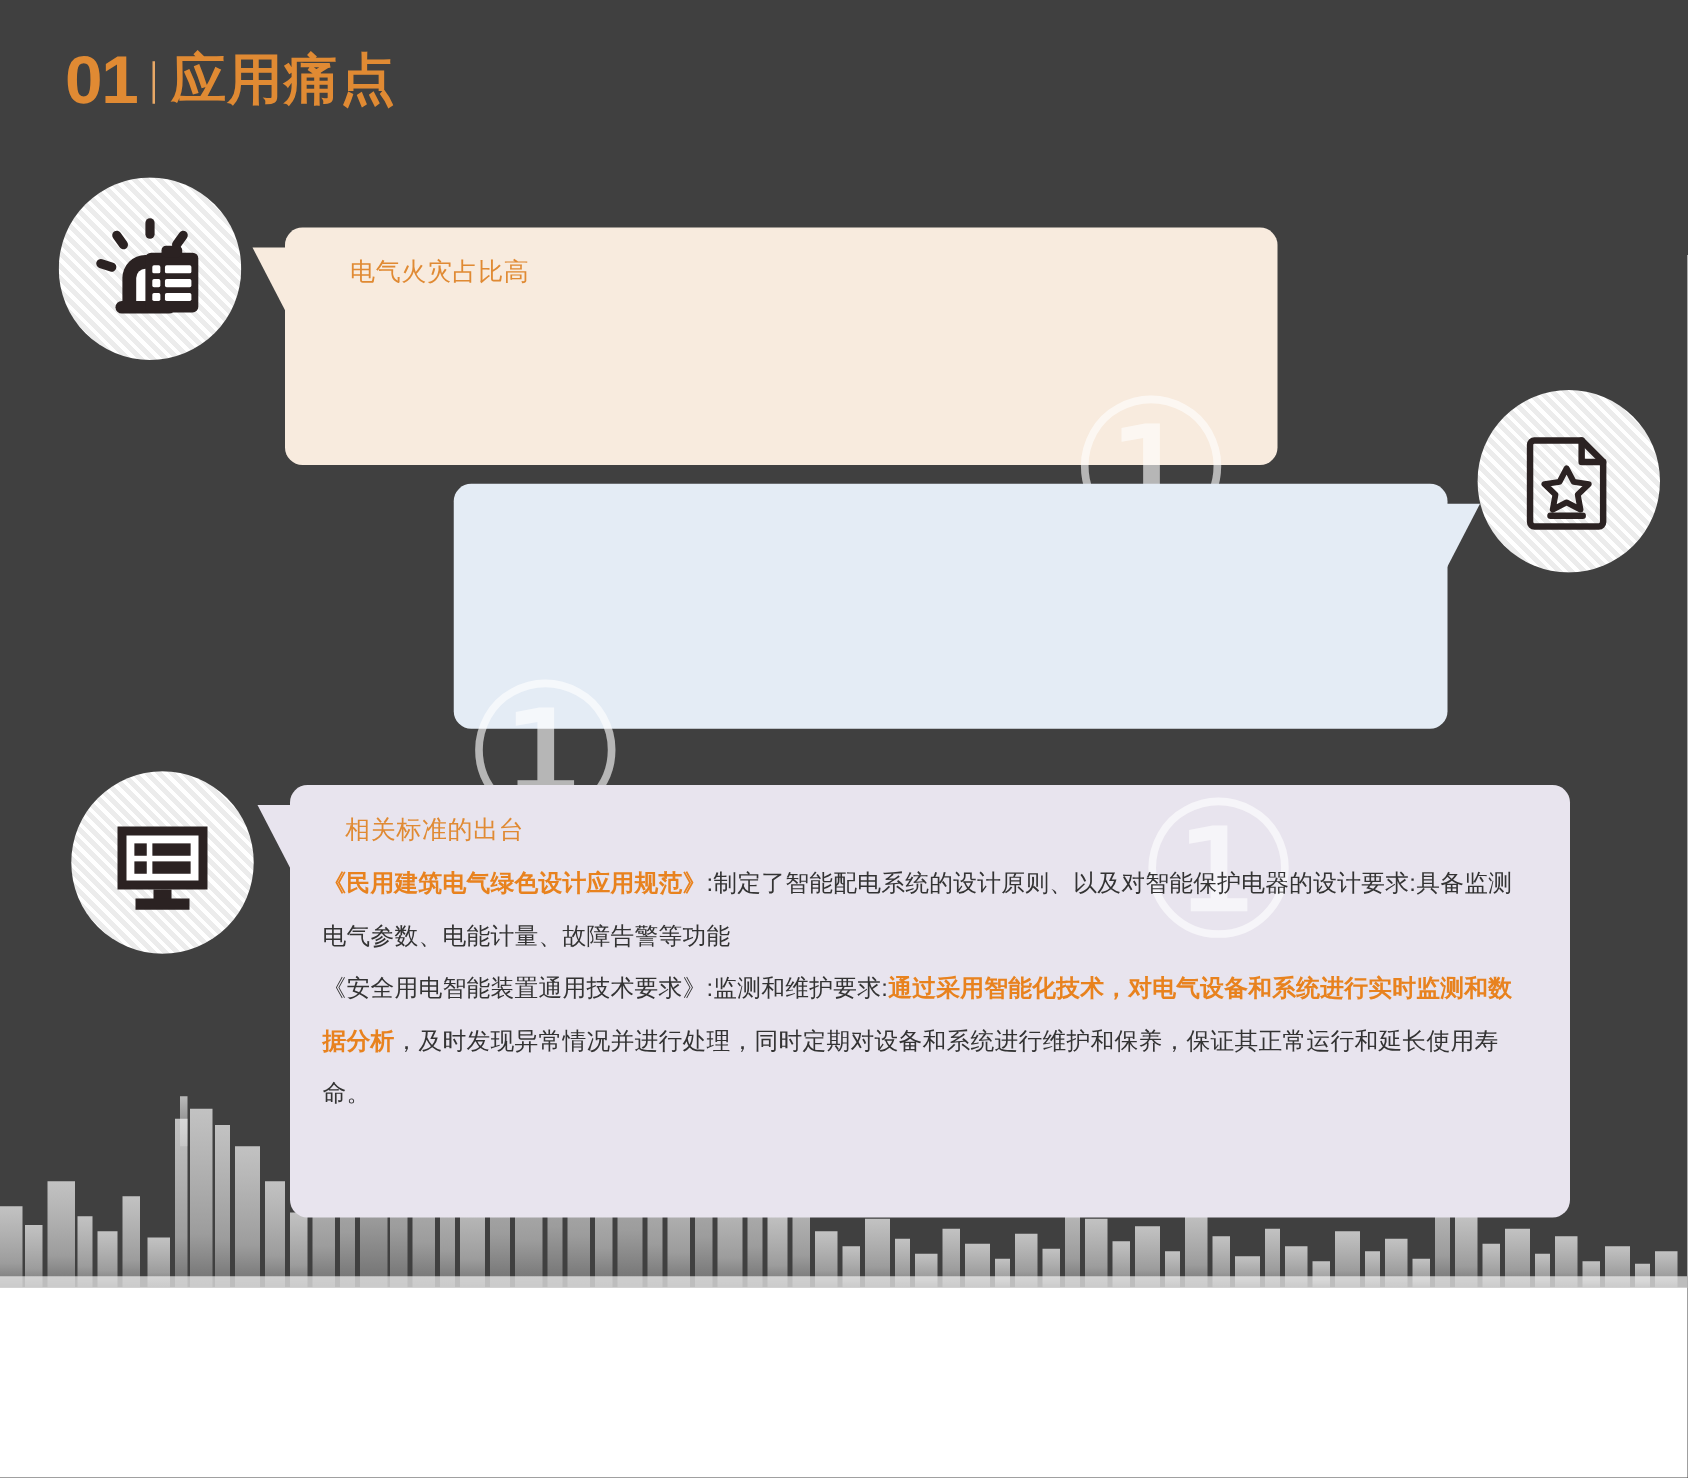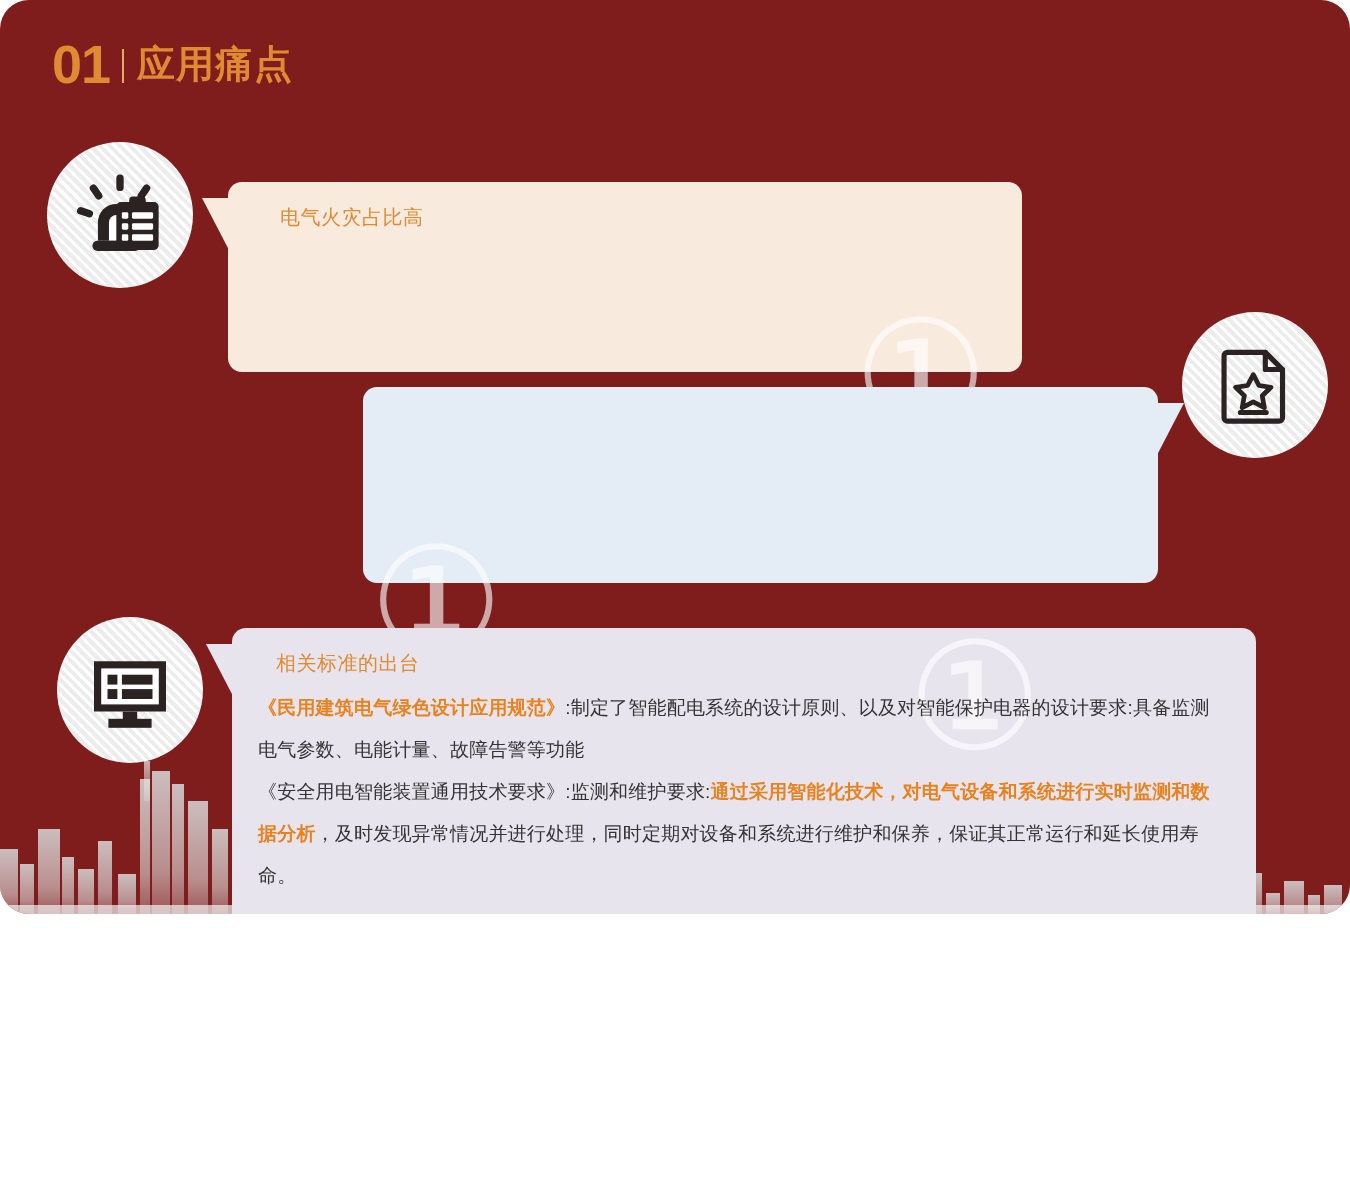--- a/index.html
+++ b/index.html
@@ -8,24 +8,23 @@
     padding: 0;
     background: #ffffff;
   }
   body {
     font-family: "Liberation Sans", "DejaVu Sans", sans-serif;
     color: #3a3a3a;
   }
   #slide {
     position: relative;
     width: 1350px;
-    height: 914px;
+    height: 1030px;
     overflow: hidden;
-    background: #7f1d1d;
-    border-radius: 29px;
+    background: #404040;
   }
 
   
   .title-row {
     position: absolute;
     left: 52px;
     top: 33px;
     display: flex;
     align-items: center;
     height: 62px;
@@ -37,21 +36,21 @@
     letter-spacing: -1px;
     line-height: 1;
   }
   .title-sep {
     width: 2px;
     height: 34px;
     background: #E8A866;
     margin: 4px 13px 0 12px;
   }
   .title-text {
-    font-size: 38px;
+    font-size: 44px;
     font-weight: bold;
     color: #E08A33;
     line-height: 1;
     letter-spacing: 1px;
   }
 
   
   .icon-circle {
     position: absolute;
     width: 146px;

